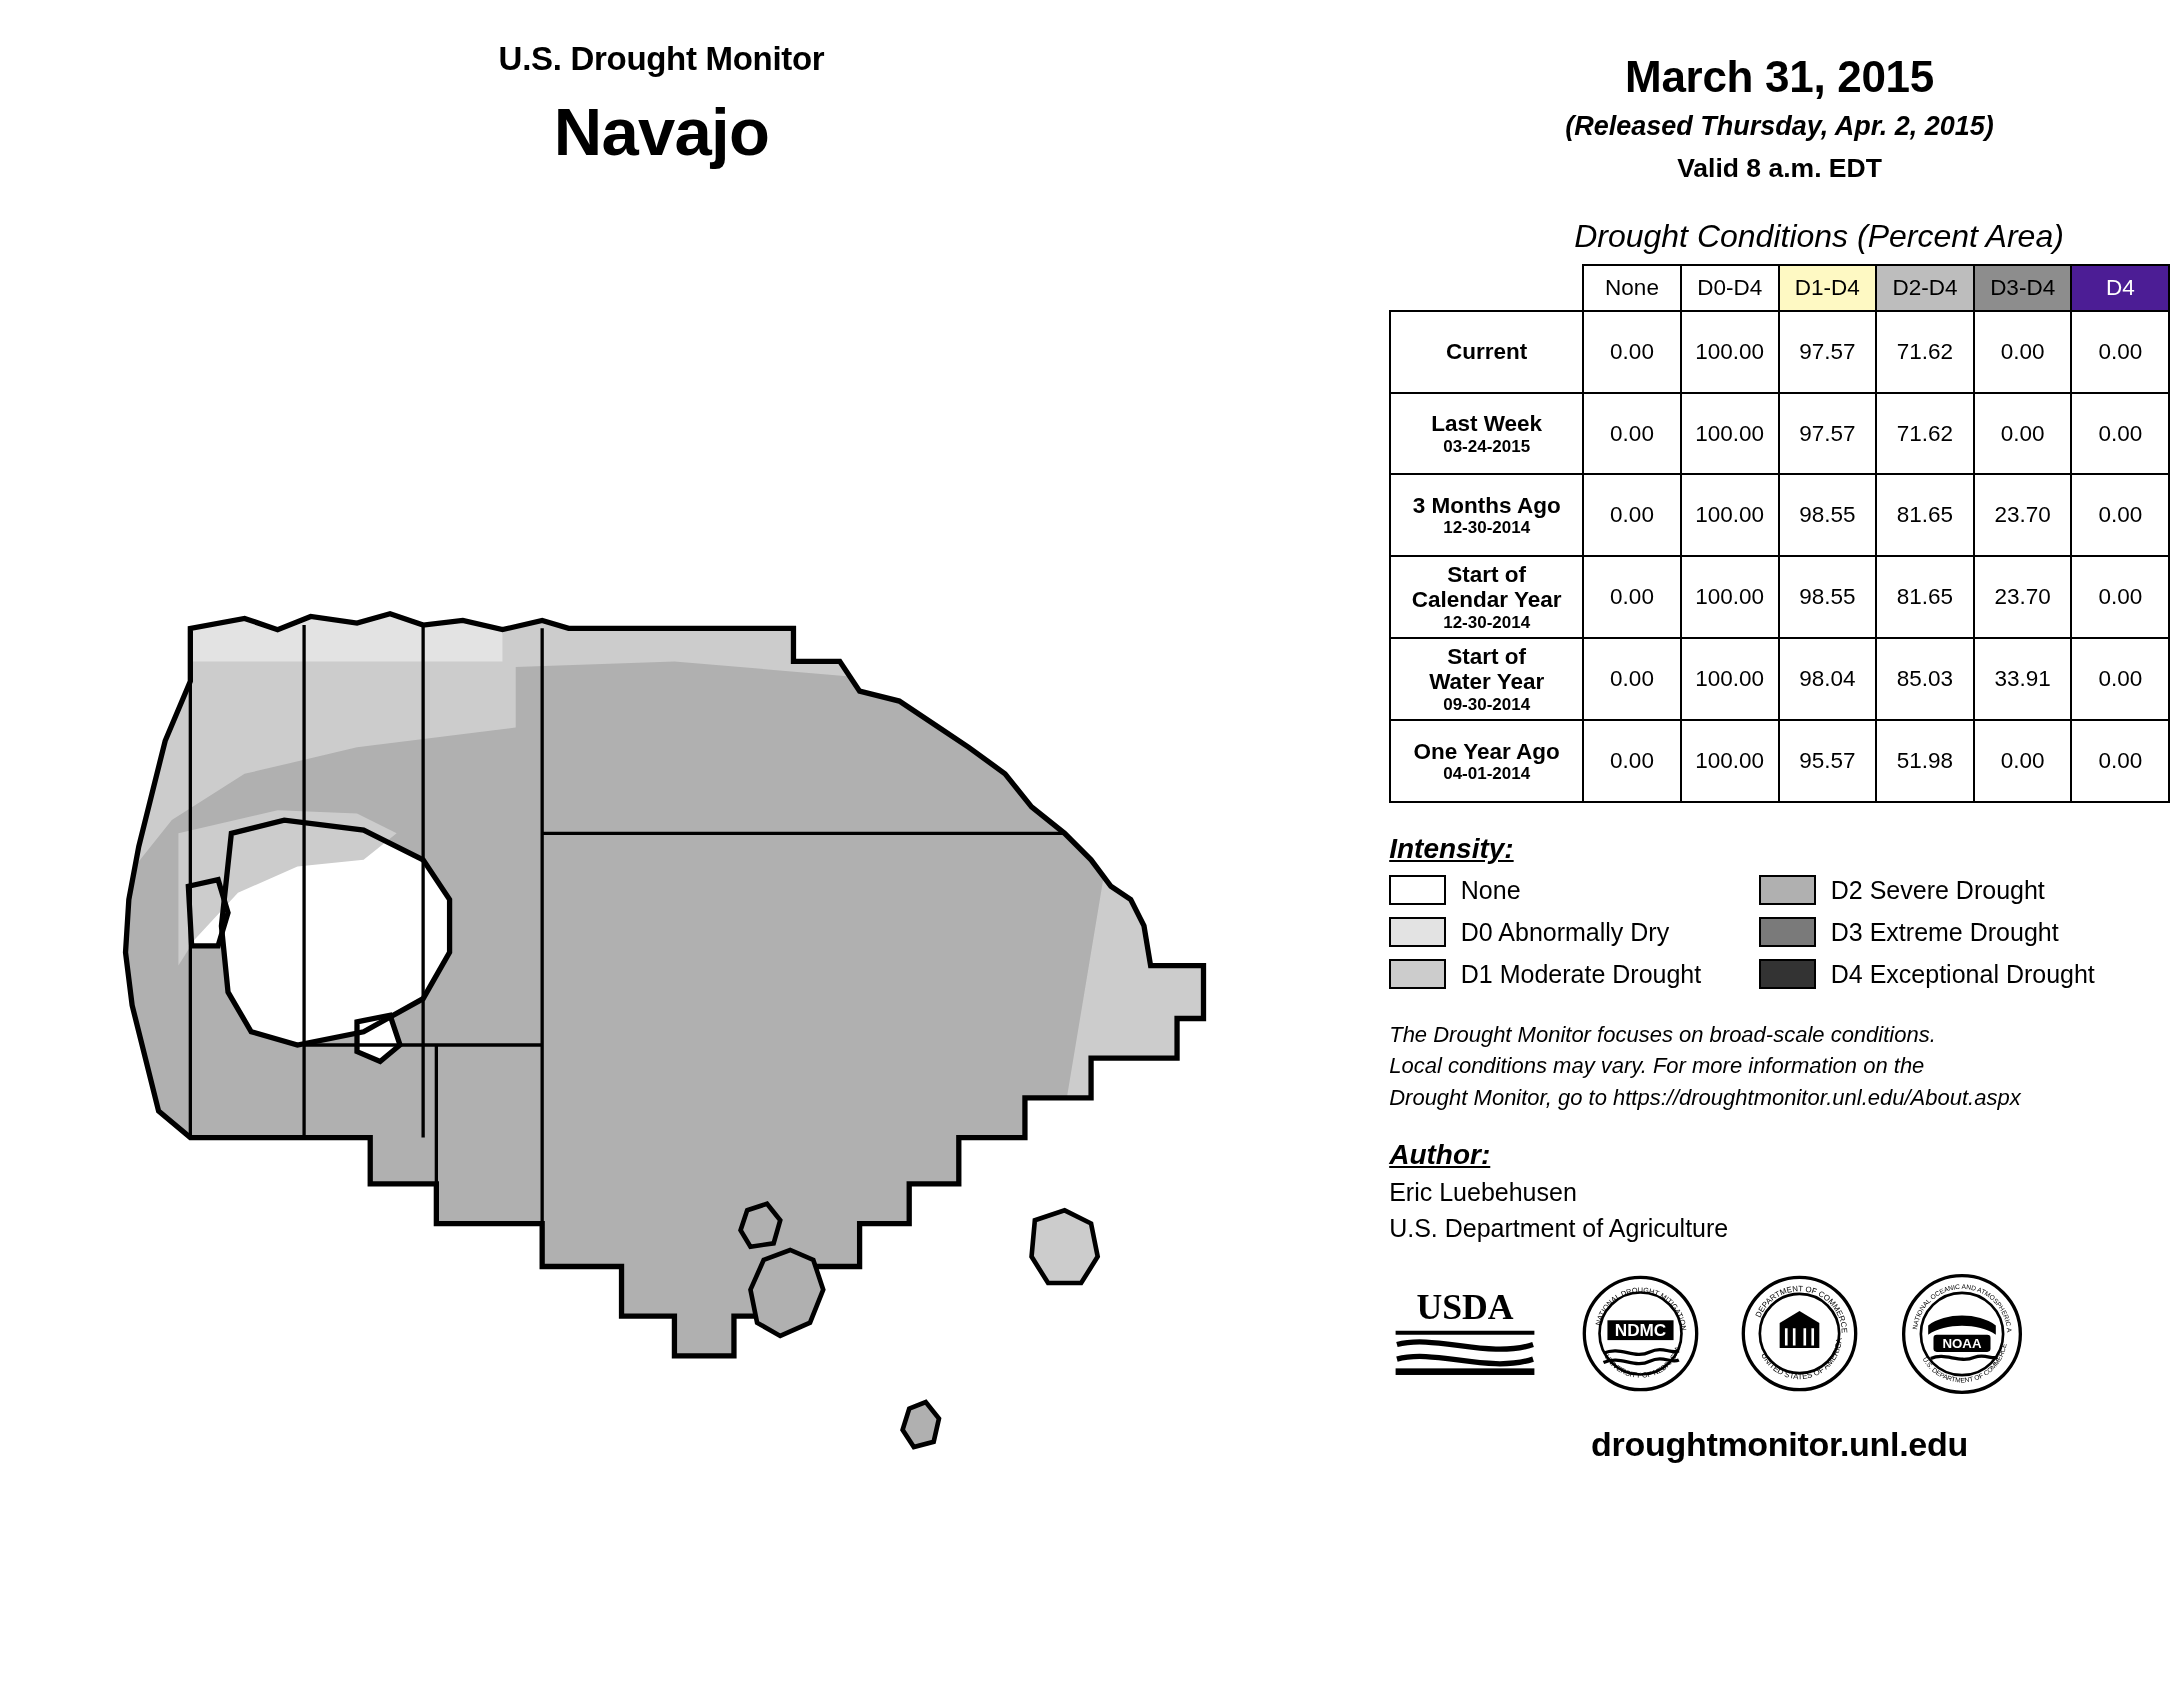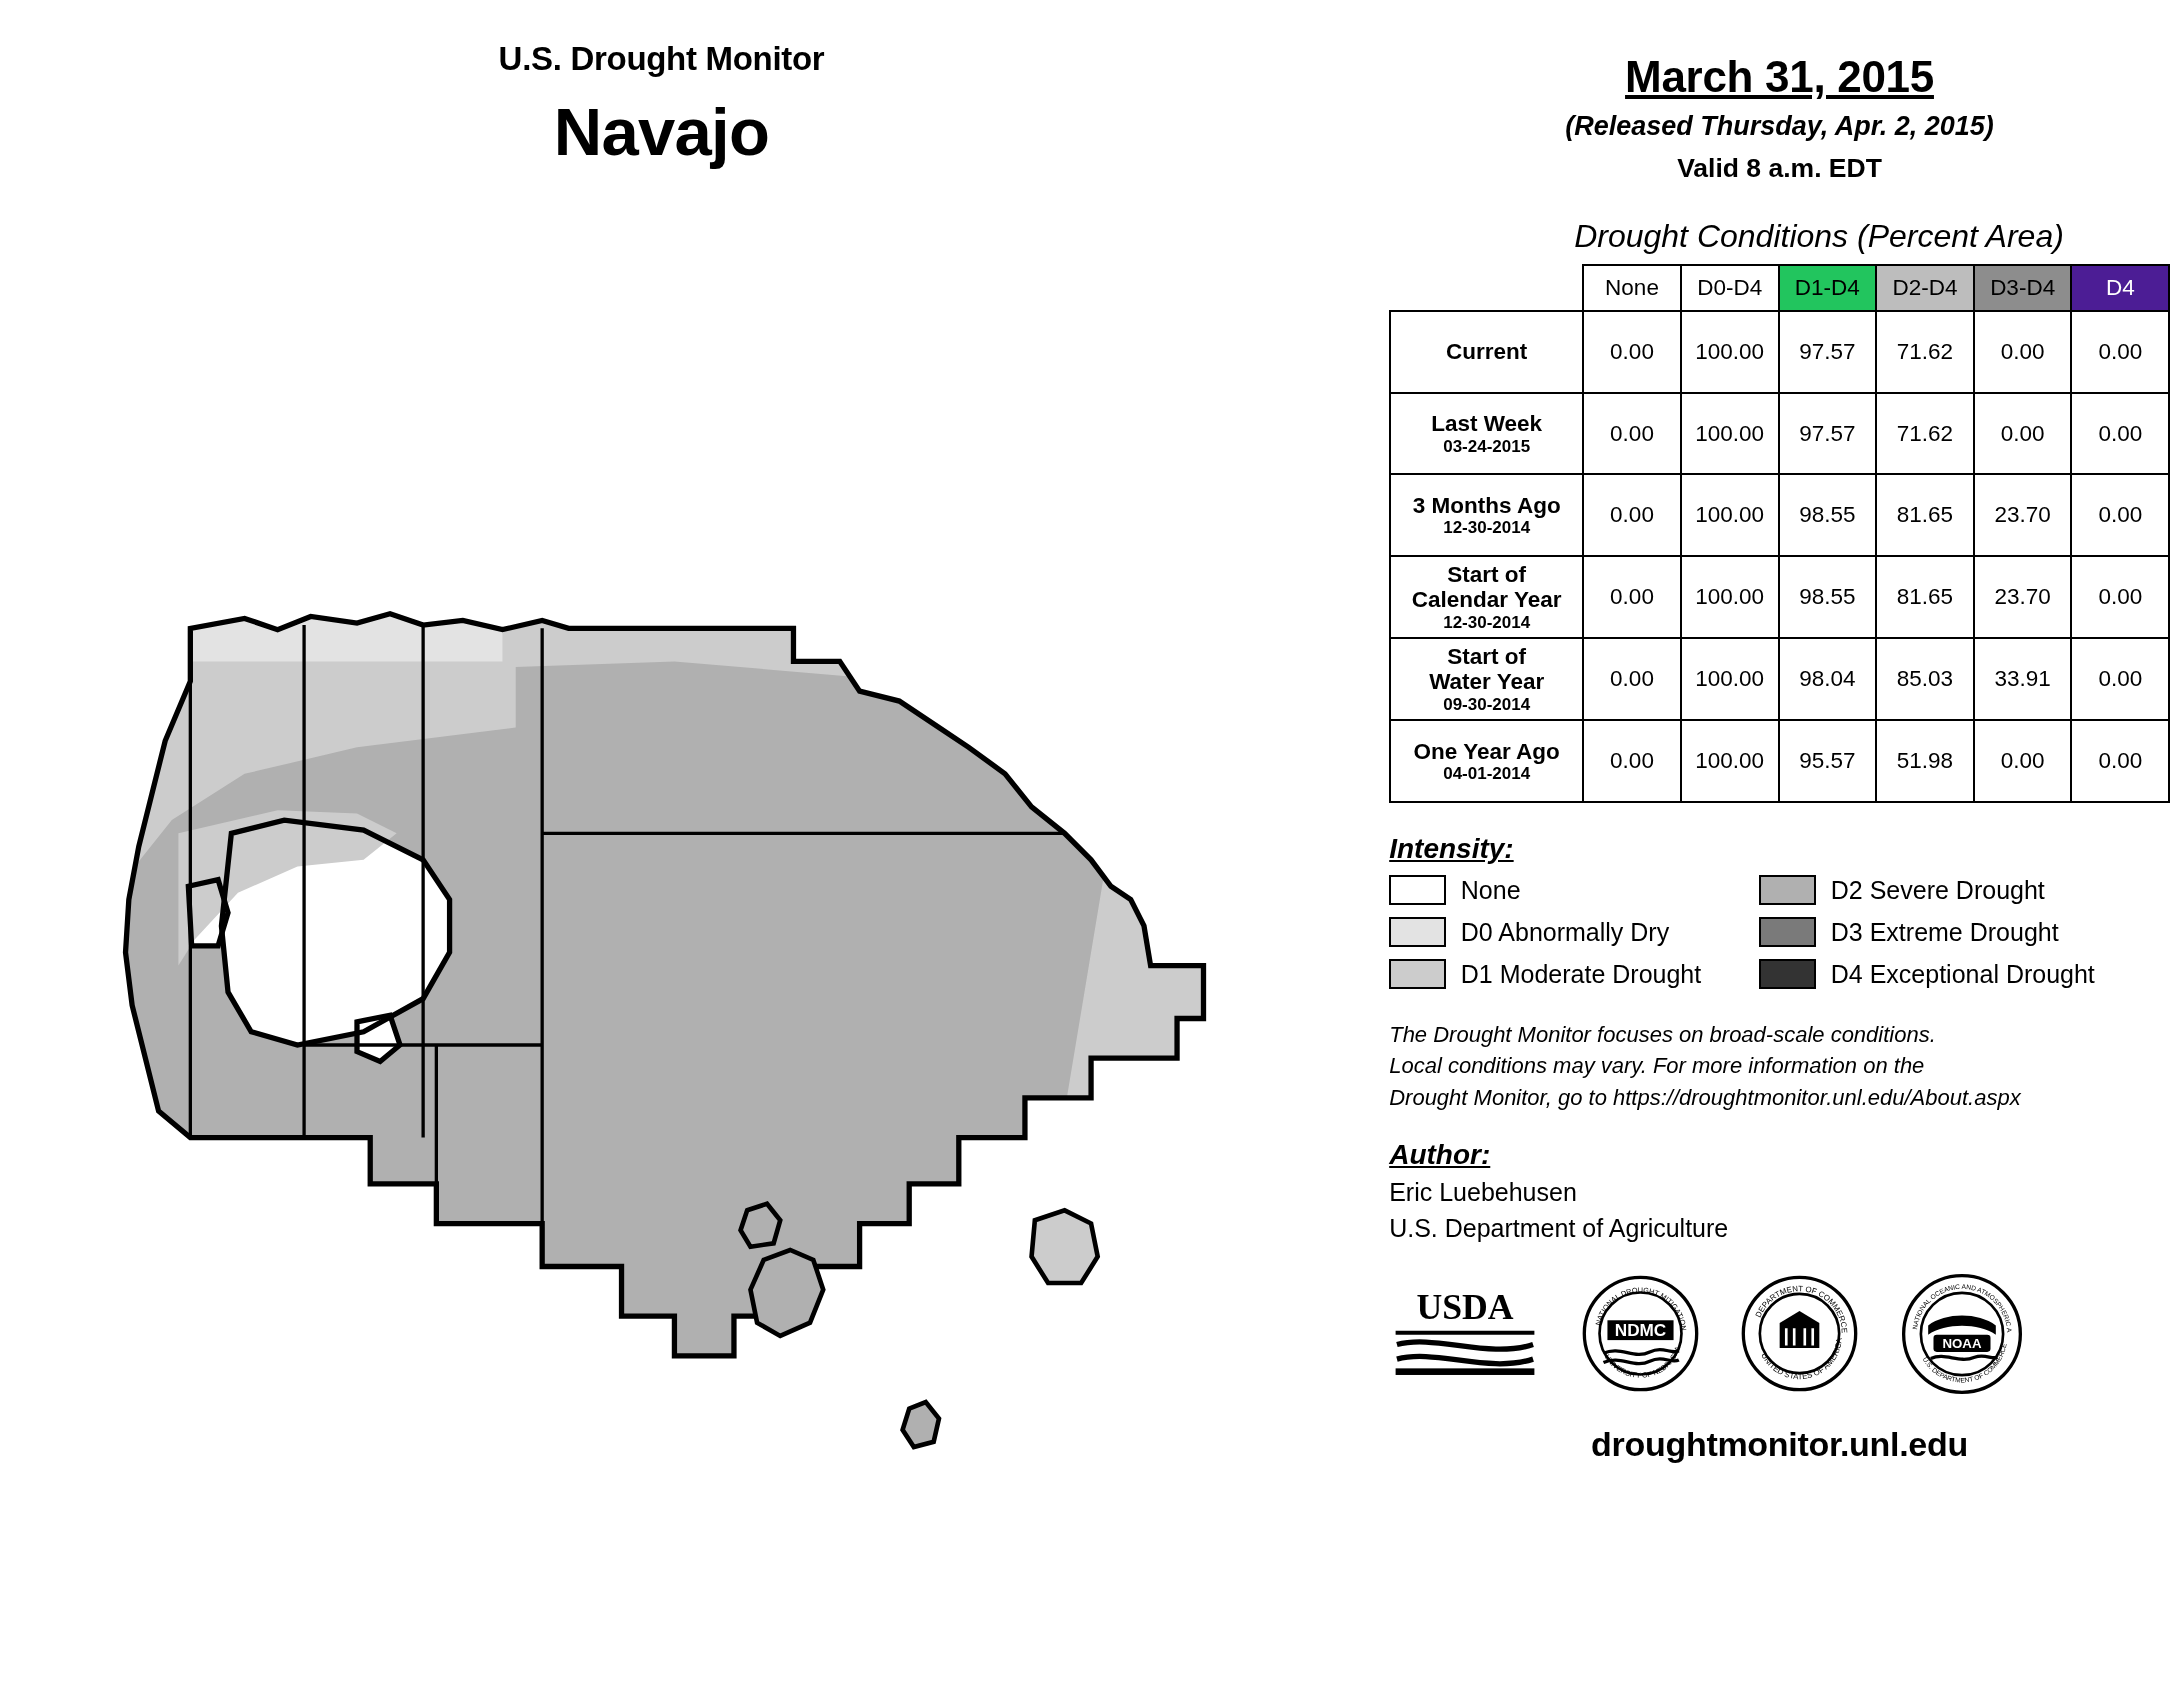--- a/index.html
+++ b/index.html
@@ -66,21 +66,20 @@
     height: 1687px;
   }
   .date-block {
     text-align: center;
     padding-top: 52px;
   }
   .date-main {
     font-size: 44px;
     font-weight: bold;
     letter-spacing: -0.3px;
-    text-decoration: underline;
   }
   .date-rel {
     font-size: 27px;
     font-weight: bold;
     font-style: italic;
     margin-top: 9.3px;
   }
   .date-valid {
     font-size: 26.5px;
     font-weight: bold;
@@ -113,21 +112,21 @@
     border: none;
     width: 192px;
   }
   table.dm thead th {
     height: 44px;
     font-weight: normal;
     font-size: 22.5px;
   }
   .hdr-none   { background:#ffffff; }
   .hdr-d0d4   { background:#ffffff; }
-  .hdr-d1d4   { background:#22c55e; }
+  .hdr-d1d4   { background:#fef9c3; }
   .hdr-d2d4   { background:#bdbdbd; }
   .hdr-d3d4   { background:#8d8d8d; }
   .hdr-d4     { background:#4c1d95; color:#ffffff; }
 
   table.dm tbody td.rowlabel {
     text-align: center;
     padding: 5.3px 2.6px;
     line-height: 1.12;
   }
   .rl-title { font-size: 22.5px; font-weight: bold; }

